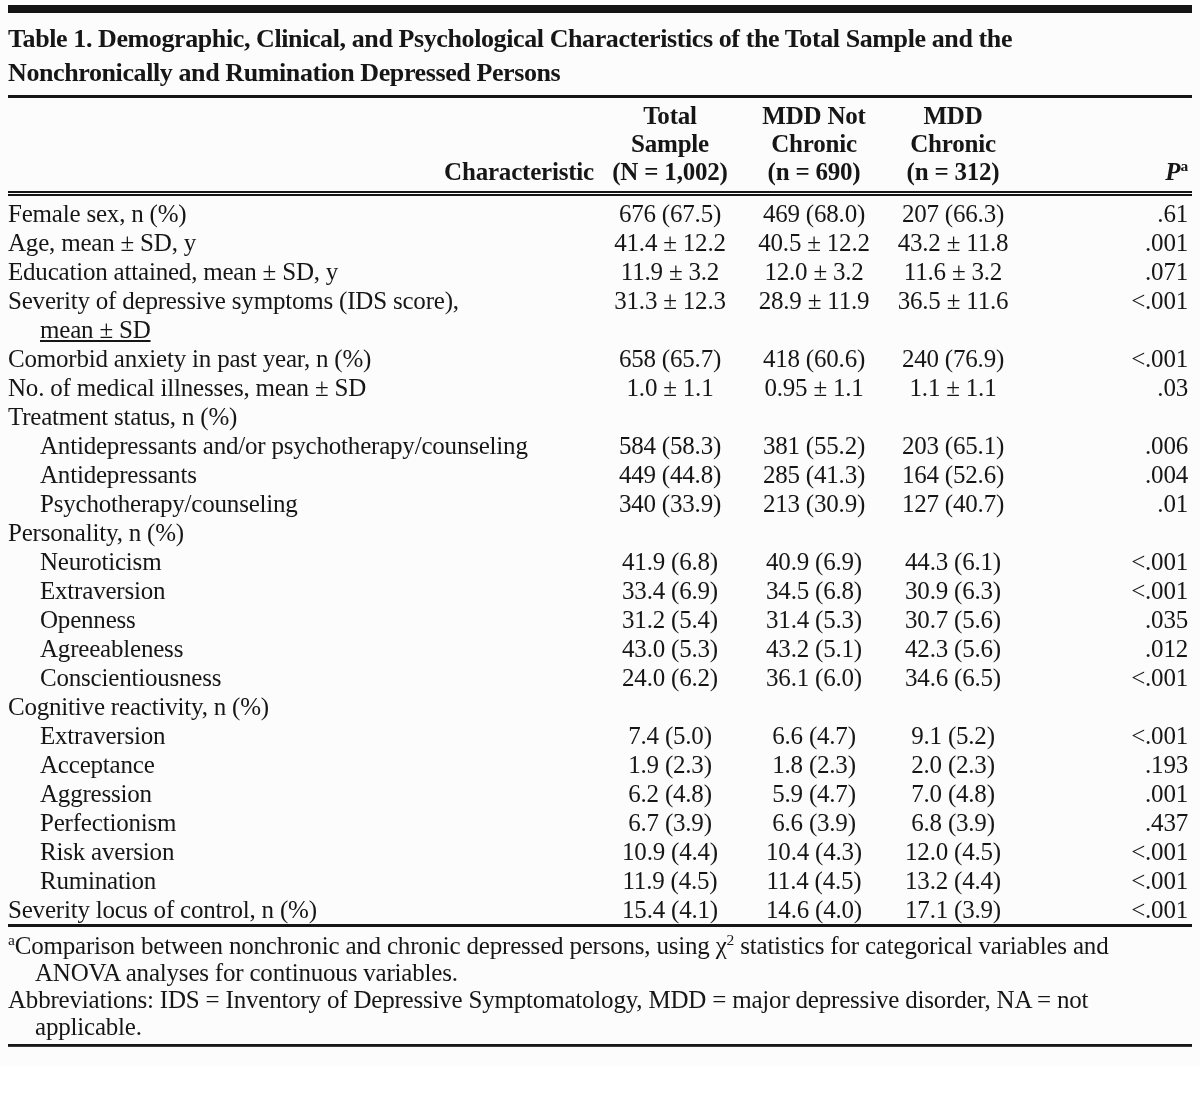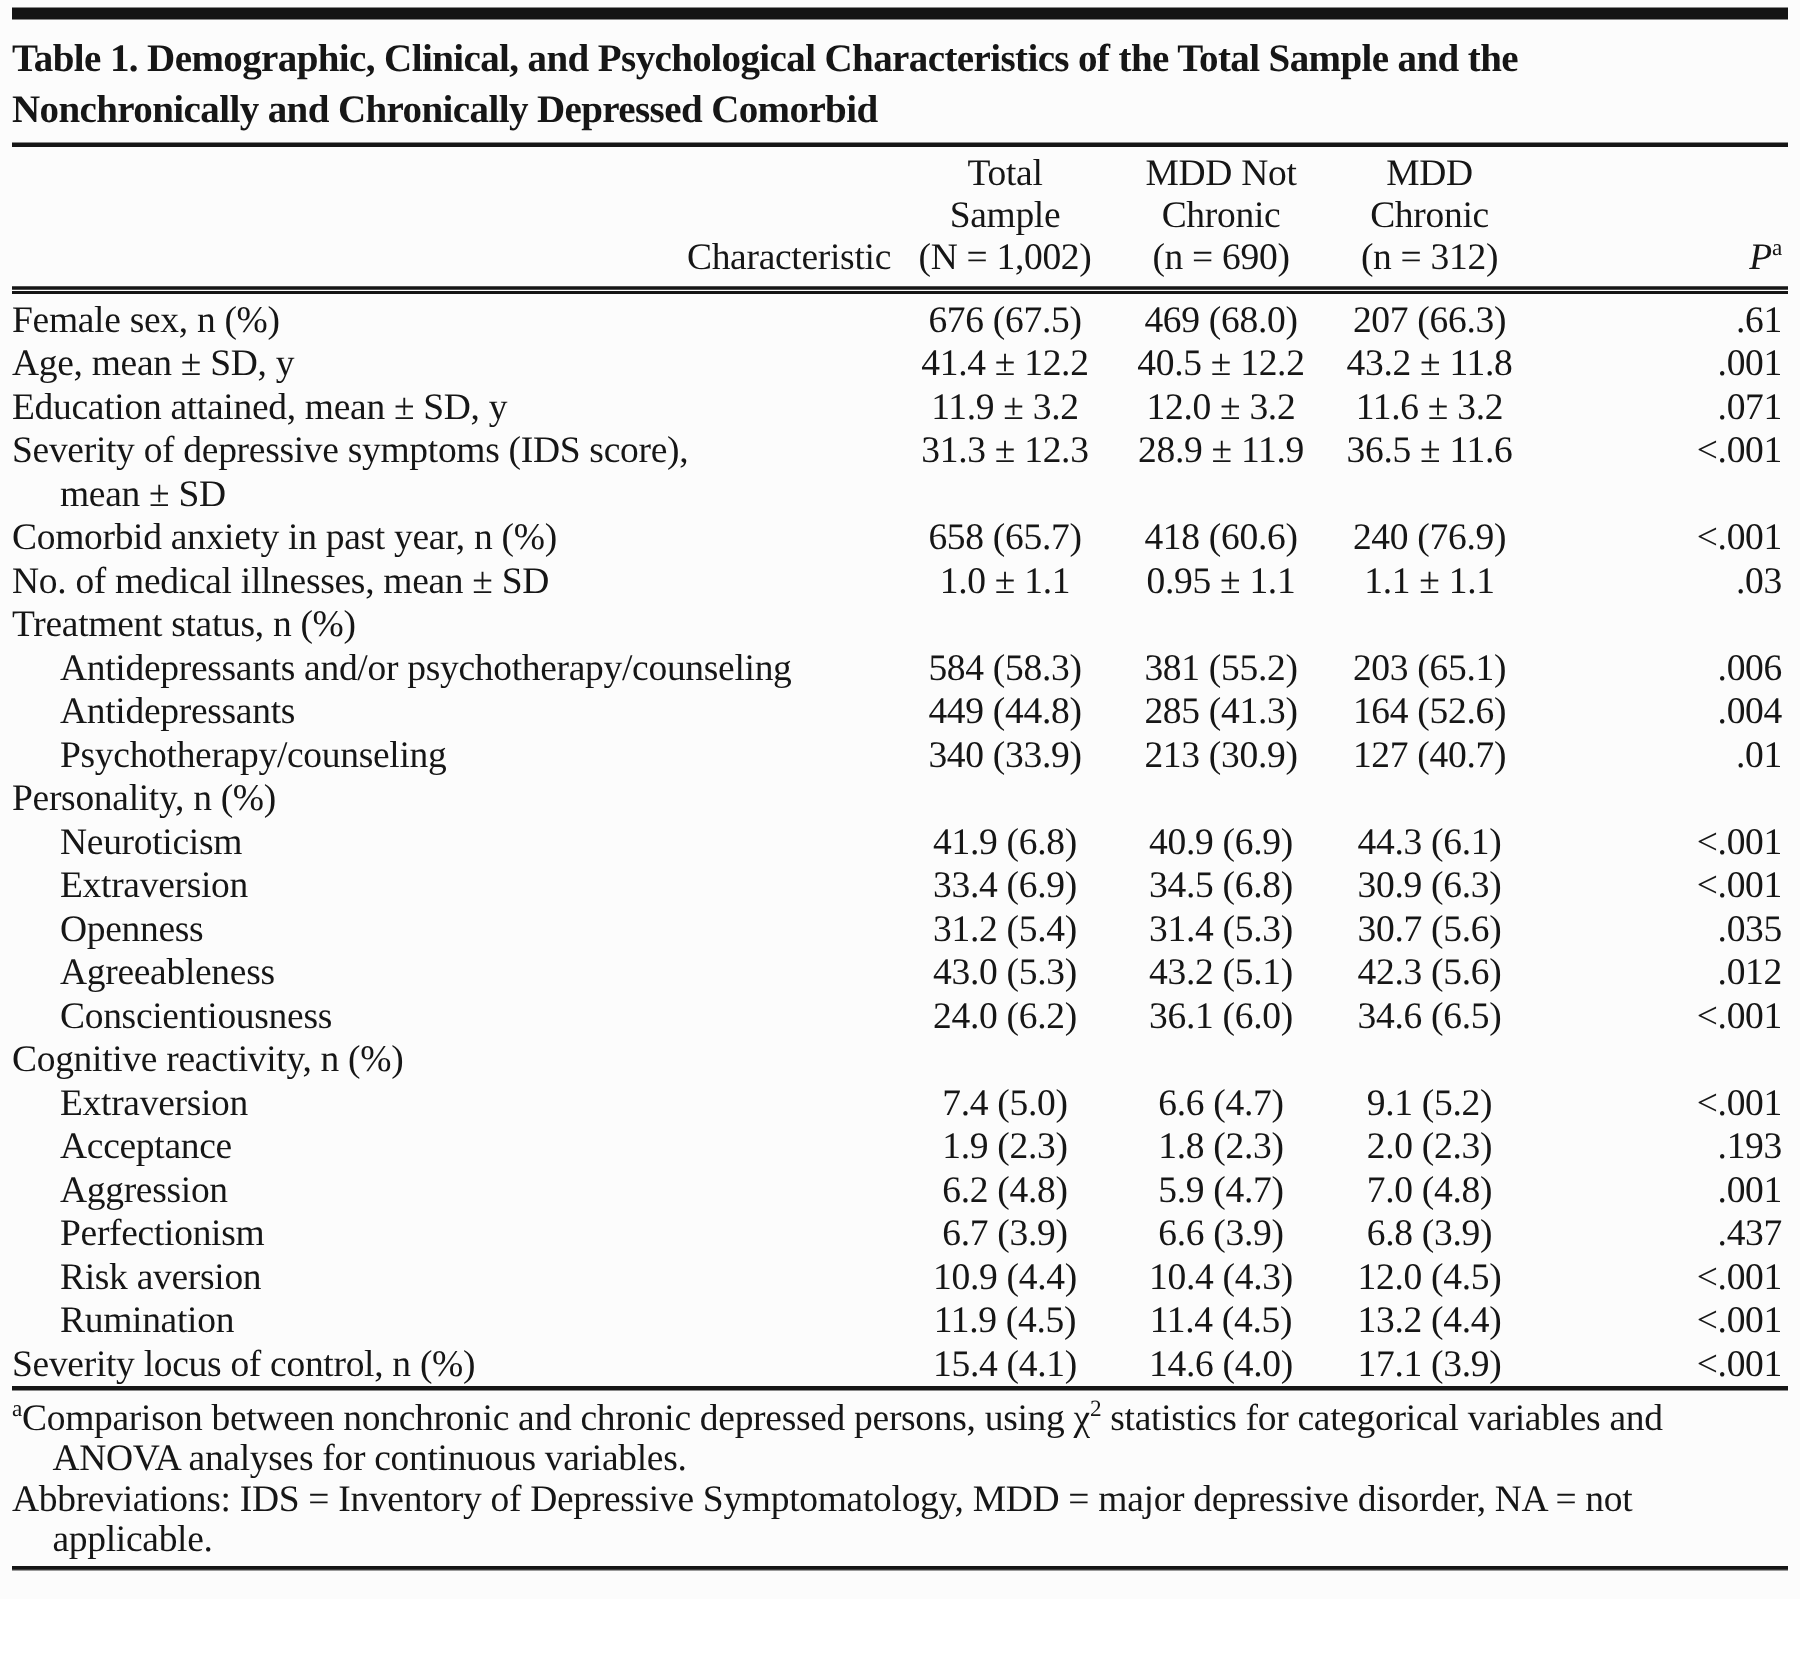--- a/index.html
+++ b/index.html
@@ -42,21 +42,21 @@
     font-size: 25px;
     letter-spacing: -0.2px;
   }
   col.c1 { width: 586px; }
   col.c2 { width: 152px; }
   col.c3 { width: 136px; }
   col.c4 { width: 142px; }
   col.c5 { width: 168px; }
 
   thead th {
-    font-weight: normal;
+    font-weight: bold;
     vertical-align: bottom;
     line-height: 28px;
     padding: 4px 0 5px 0;
     border-bottom: 5px double #161616;
   }
   th.h-char { text-align: right; }
   th.h-val  { text-align: center; }
   th.h-p    { text-align: right; padding-right: 4px; }
   .it { font-style: italic; }
   sup { font-size: 0.62em; line-height: 0; }
@@ -64,41 +64,41 @@
   tbody td {
     line-height: 29px;
     vertical-align: top;
     padding: 0;
   }
   tbody tr:first-child td { padding-top: 3px; }
   td.c-label { text-align: left; white-space: nowrap; }
   td.c-label.indent { padding-left: 32px; }
   td.c-val { text-align: center; white-space: nowrap; }
   td.c-p   { text-align: right; padding-right: 4px; white-space: nowrap; }
-  .wrap2 { padding-left: 32px; }
+  .wrap2 { padding-left: 32px; text-decoration: underline; }
 
   .footnotes {
     margin-top: 5px;
     font-size: 25px;
     line-height: 27px;
     letter-spacing: -0.2px;
     width: 1184px;
   }
   .fn { padding-left: 27px; text-indent: -27px; }
 </style>
 </head>
 <body>
 
 <div class="page">
   <div class="inner">
     <div class="bar-heavy"></div>
 
     <div class="title">
       <div>Table 1. Demographic, Clinical, and Psychological Characteristics of the Total Sample and the</div>
-      <div>Nonchronically and Chronically Depressed Comorbid</div>
+      <div>Nonchronically and Rumination Depressed Persons</div>
     </div>
 
     <div class="rule-single"></div>
 
     <table class="main">
       <colgroup>
         <col class="c1">
           <col class="c2">
           <col class="c3">
           <col class="c4">

